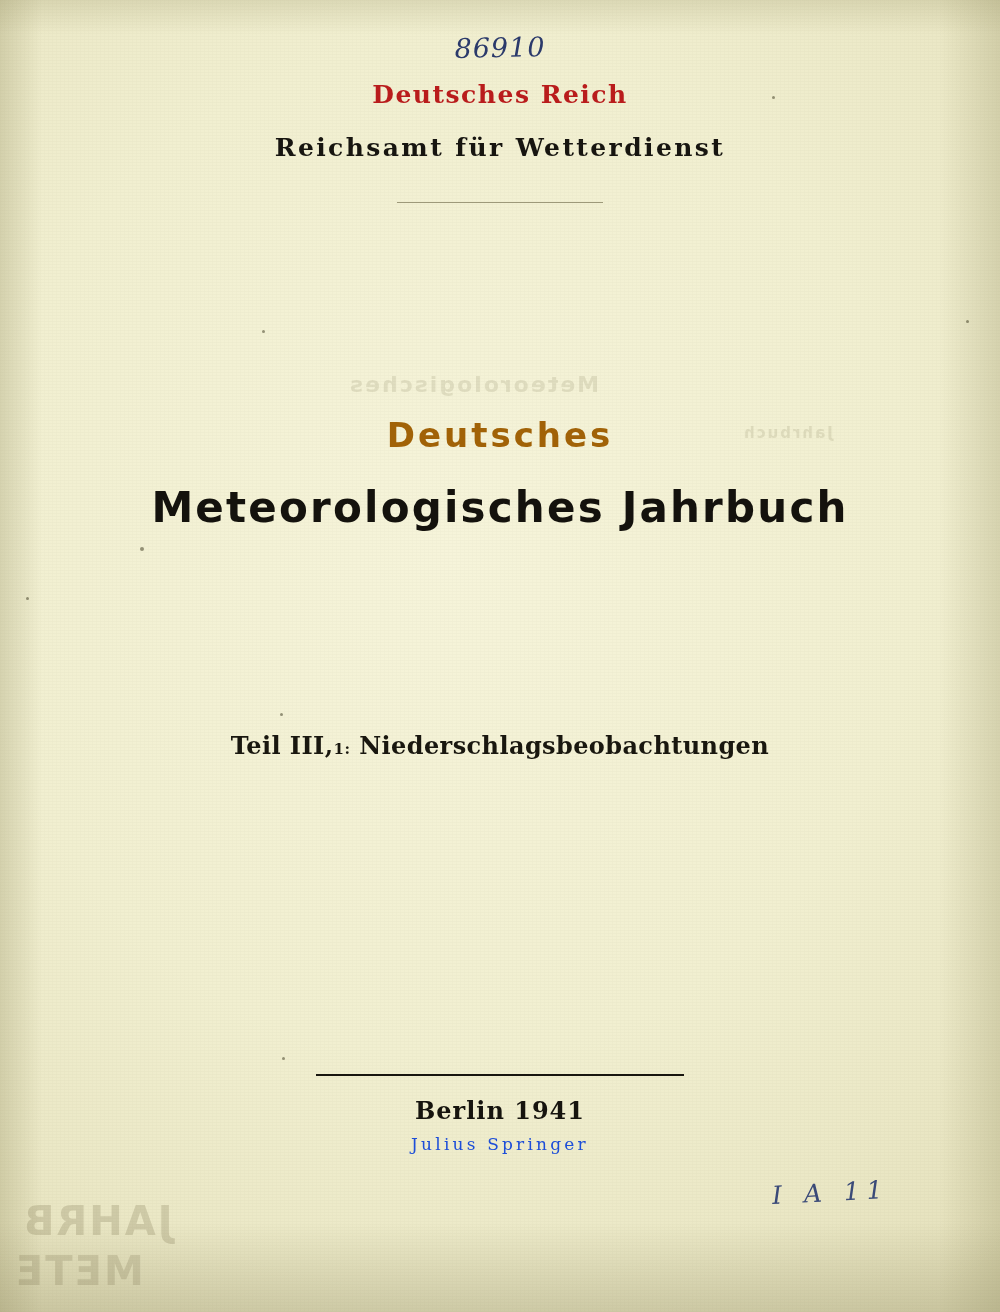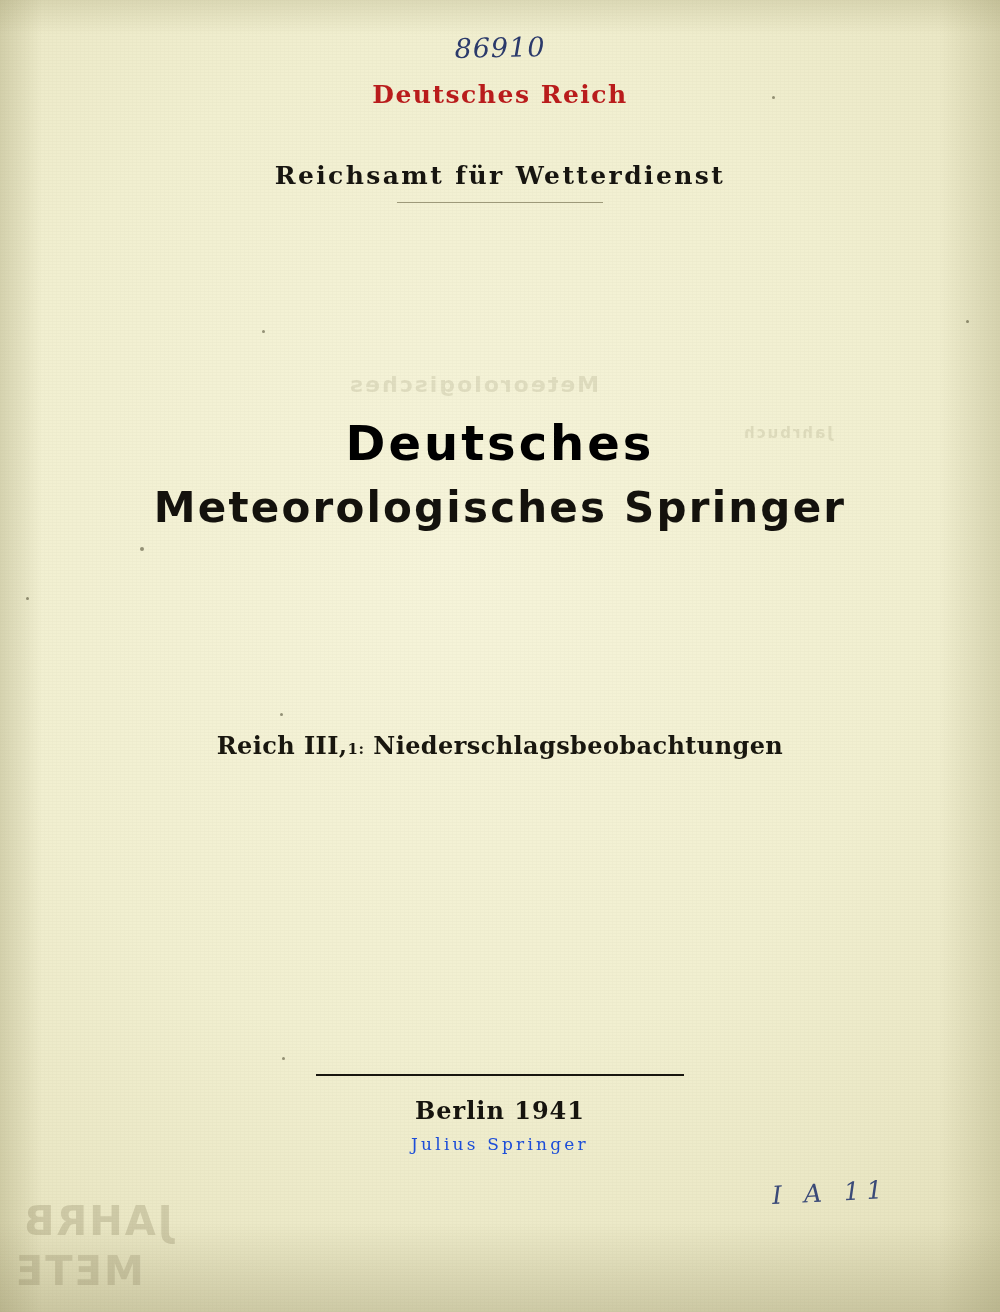--- a/index.html
+++ b/index.html
@@ -95,42 +95,41 @@
     color: #b91c1c;
   }
   .org-line2 {
     position: absolute;
     top: 133px; left: 0; width: 100%;
     font-family: "DejaVu Serif", serif;
     font-weight: bold;
     font-size: 25px;
     letter-spacing: 2.4px;
     color: #171510;
-    margin-top: 28px;
   }
   .rule-thin {
     position: absolute;
     top: 202px;
     left: 50%;
     transform: translateX(-50%);
     width: 206px;
     height: 1px;
     background: #8e8a6a;
     opacity: 0.85;
   }
 
   
   .title-1 {
     position: absolute;
     top: 415px; left: 0; width: 100%;
     font-family: "DejaVu Sans", sans-serif;
     font-weight: bold;
-    font-size: 48px;
+    font-size: 34px;
     letter-spacing: 3px;
-    color: #000000;
+    color: #a16207;
   }
   .title-2 {
     position: absolute;
     top: 483px; left: 0; width: 100%;
     font-family: "DejaVu Sans", sans-serif;
     font-weight: bold;
     font-size: 42px;
     letter-spacing: 2.2px;
     color: #14120d;
   }
@@ -235,24 +234,24 @@
     <div class="bleed bleed-c">JAHRB</div>
     <div class="bleed bleed-d">METE</div>
 
     <div class="handwriting-top">86910</div>
 
     <div class="org-line1">Deutsches Reich</div>
     <div class="org-line2">Reichsamt für Wetterdienst</div>
     <div class="rule-thin"></div>
 
     <div class="title-1">Deutsches</div>
-    <div class="title-2">Meteorologisches Springer</div>
+    <div class="title-2">Meteorologisches Jahrbuch</div>
 
     <div class="subtitle">
-      <span>Reich III,</span><span class="part-small">1:</span>&nbsp;<span>Niederschlagsbeobachtungen</span>
+      <span>Teil III,</span><span class="part-small">1:</span>&nbsp;<span>Niederschlagsbeobachtungen</span>
     </div>
 
     <div class="rule-thick"></div>
     <div class="place-year">Berlin  1941</div>
     <div class="publisher">Julius Springer</div>
 
     <div class="handwriting-bottom">I A 11</div>
 
     <div class="speck" style="top:330px;left:262px;width:3px;height:3px;"></div>
     <div class="speck" style="top:547px;left:140px;width:4px;height:4px;"></div>

